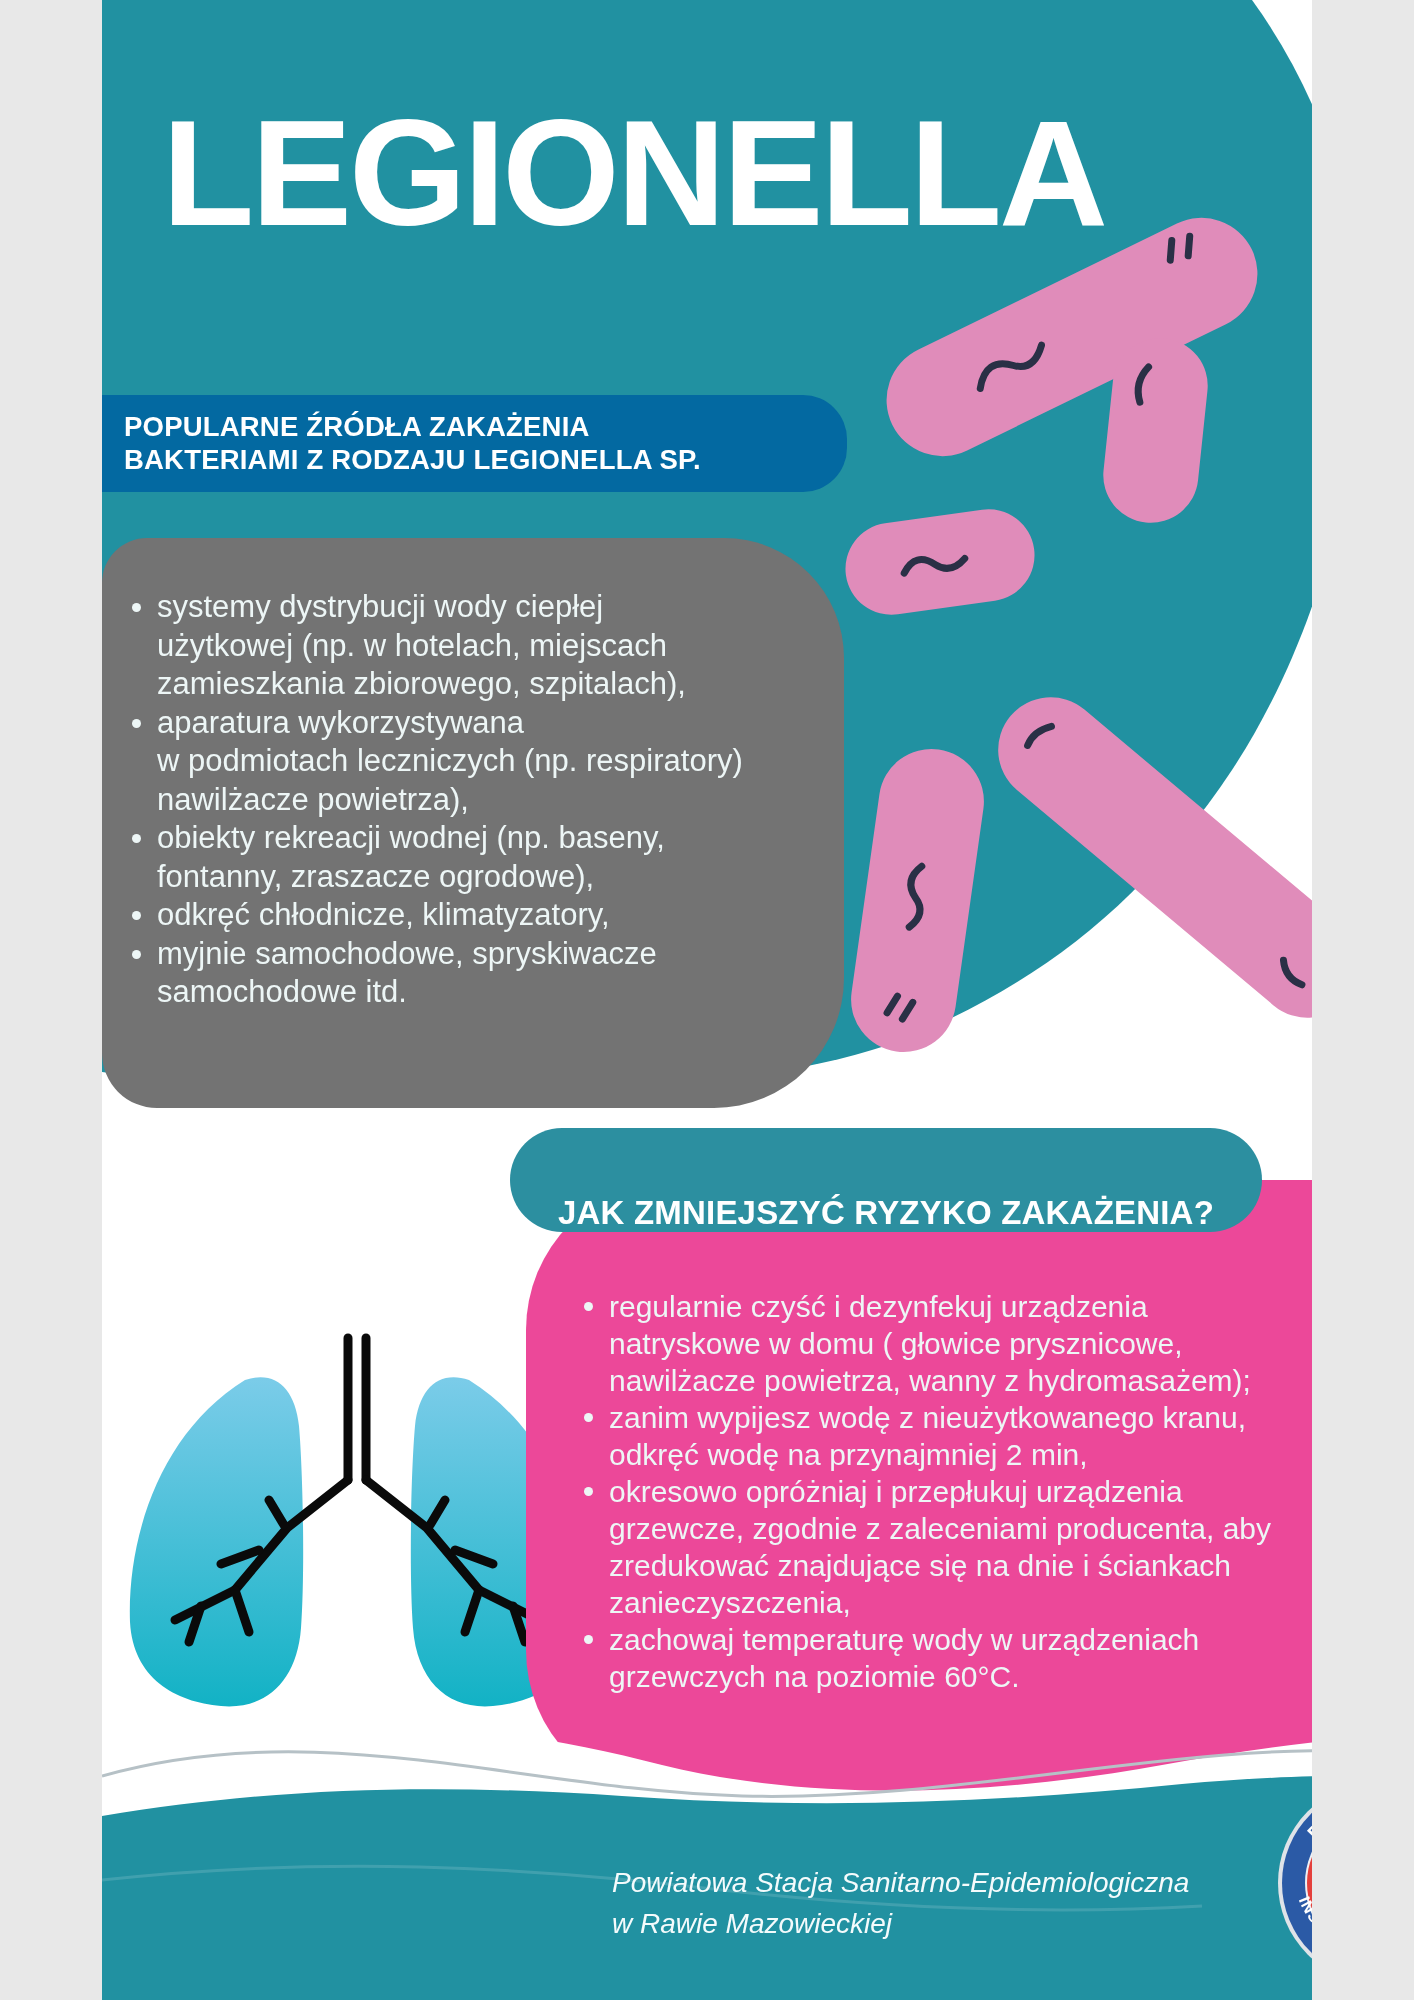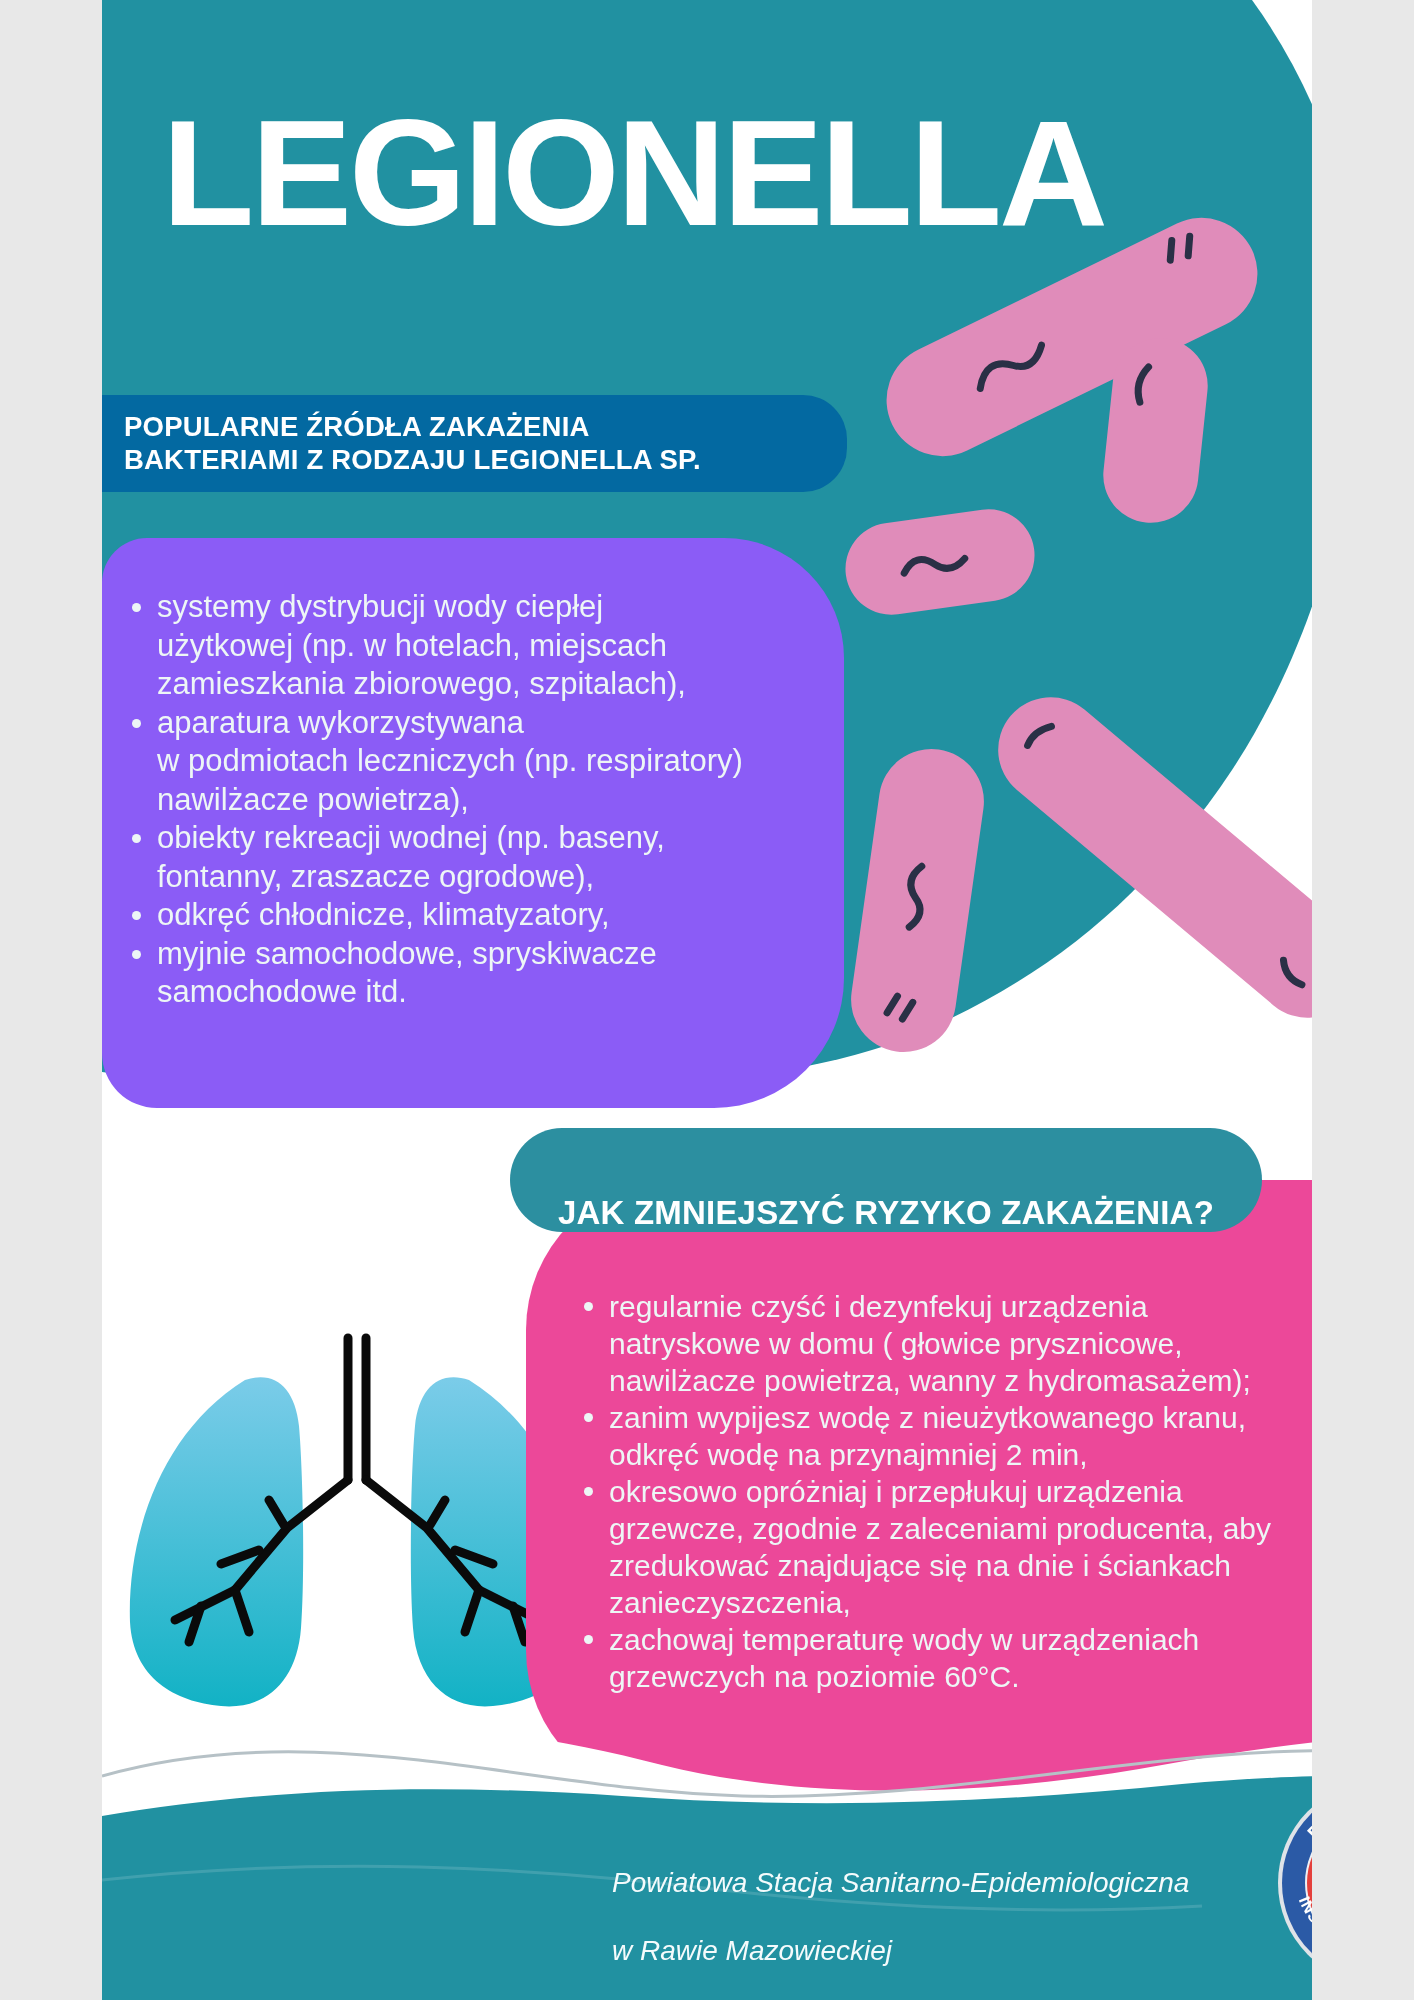--- a/index.html
+++ b/index.html
@@ -29,21 +29,21 @@
   .banner1{
     position:absolute; left:0; top:395px; width:745px; height:97px; z-index:3;
     background:#0369a1; border-radius:0 44px 44px 0;
     color:#ffffff; font-weight:bold; font-size:27.5px; line-height:33px;
     letter-spacing:0.2px; padding:15px 0 0 22px; box-sizing:border-box;
   }
 
   
   .box1{
     position:absolute; left:0; top:538px; width:742px; height:570px; z-index:3;
-    background:#8b5cf6; border-radius:45px 120px 130px 55px;
+    background:#737373; border-radius:45px 120px 130px 55px;
   }
 
   
   .list{list-style:none; margin:0; padding:0; color:#EDF6F6;}
   .list li{position:relative; padding-left:27px; white-space:pre-line;}
   .list li::before{
     content:""; position:absolute; left:2px; width:9px; height:9px;
     border-radius:50%; background:#EDF6F6;
   }
   .list1{position:absolute; left:28px; top:50px; right:26px; font-size:31px; line-height:38.5px;}
@@ -65,21 +65,21 @@
     background:#ec4899; border-radius:150px 0 0 150px;
   }
 
   .lungs{position:absolute; left:15px; top:1332px; z-index:2;}
   .bottomwave{position:absolute; left:0; top:1580px; z-index:4;}
 
   .footer-text{
     position:absolute; left:510px; top:1866px; z-index:5;
     color:#F4FBFC; font-size:28px; line-height:34px;font-style:italic;
   }
-  .footer-text .l2{margin-top:34px;}
+  .footer-text .l2{margin-top:7px;}
 
   .badge{position:absolute; left:1172px; top:1778px; z-index:5;}
 </style>
 </head>
 <body>
 
 <div id="poster">
 
   <svg class="blob" width="1414" height="1160" viewBox="0 0 1414 1160">
     <path d="M0,0 L1150,0 C1215,90 1255,200 1258,310 C1262,470 1215,640 1130,770

